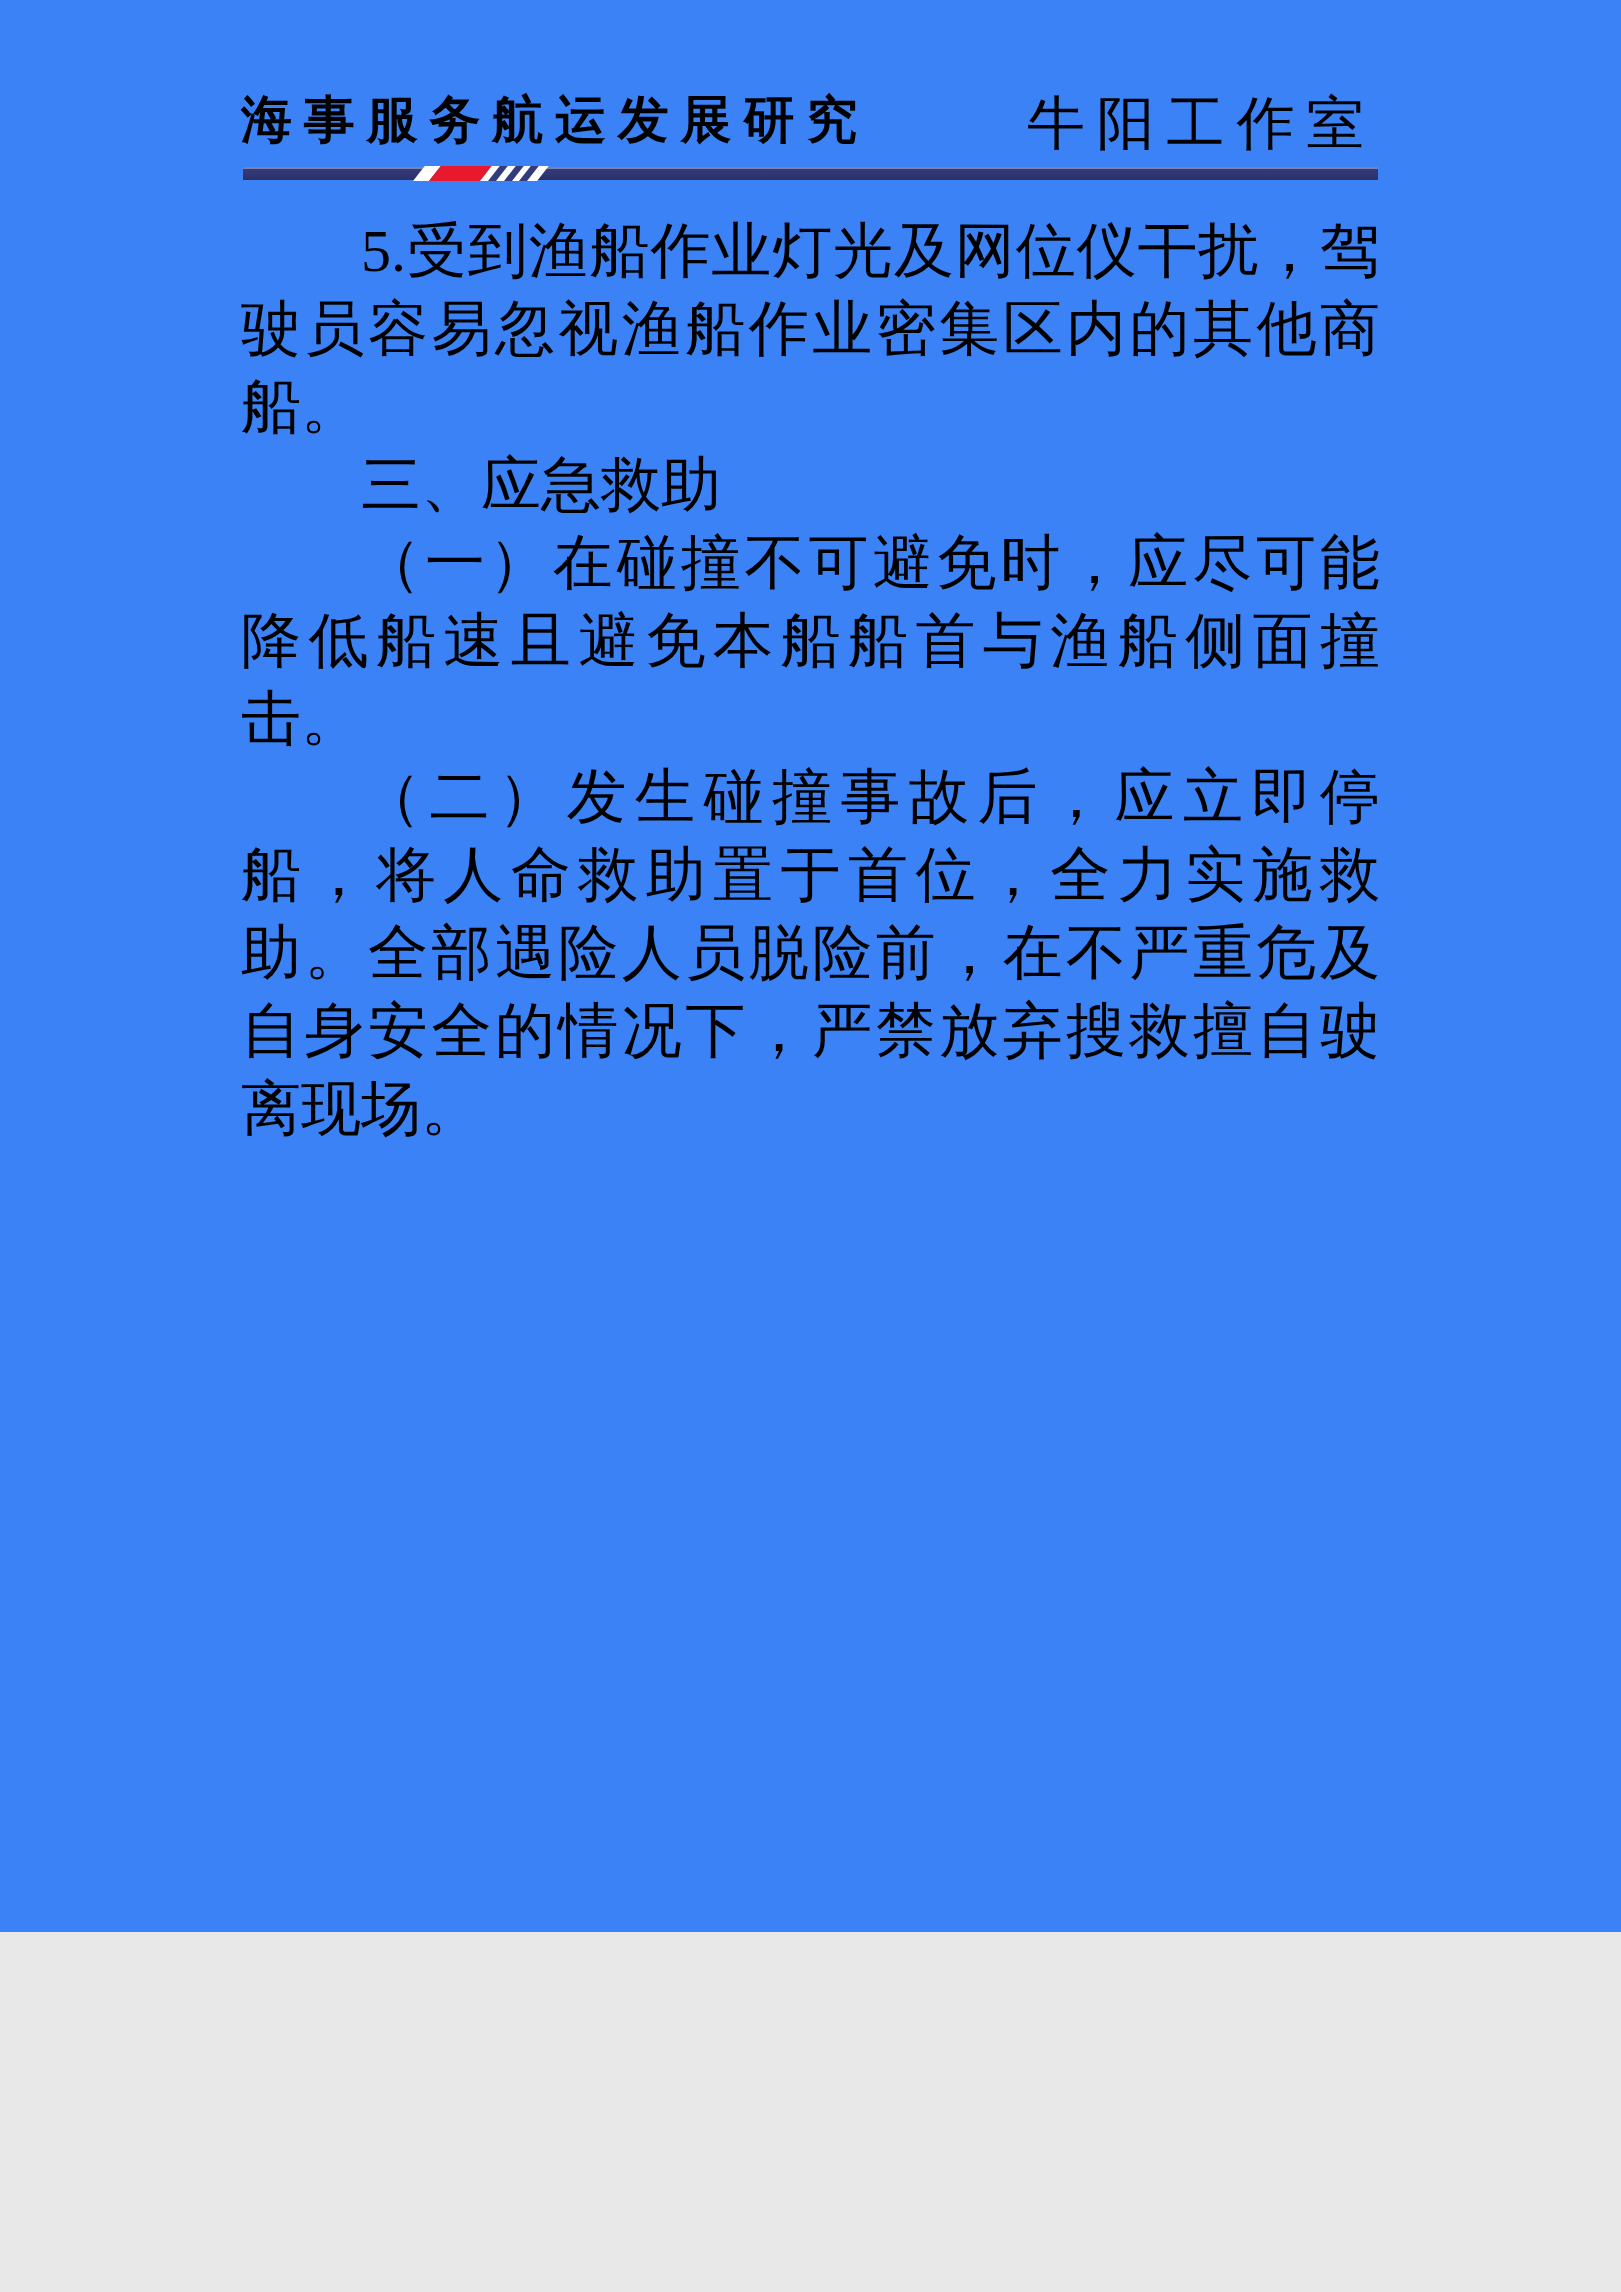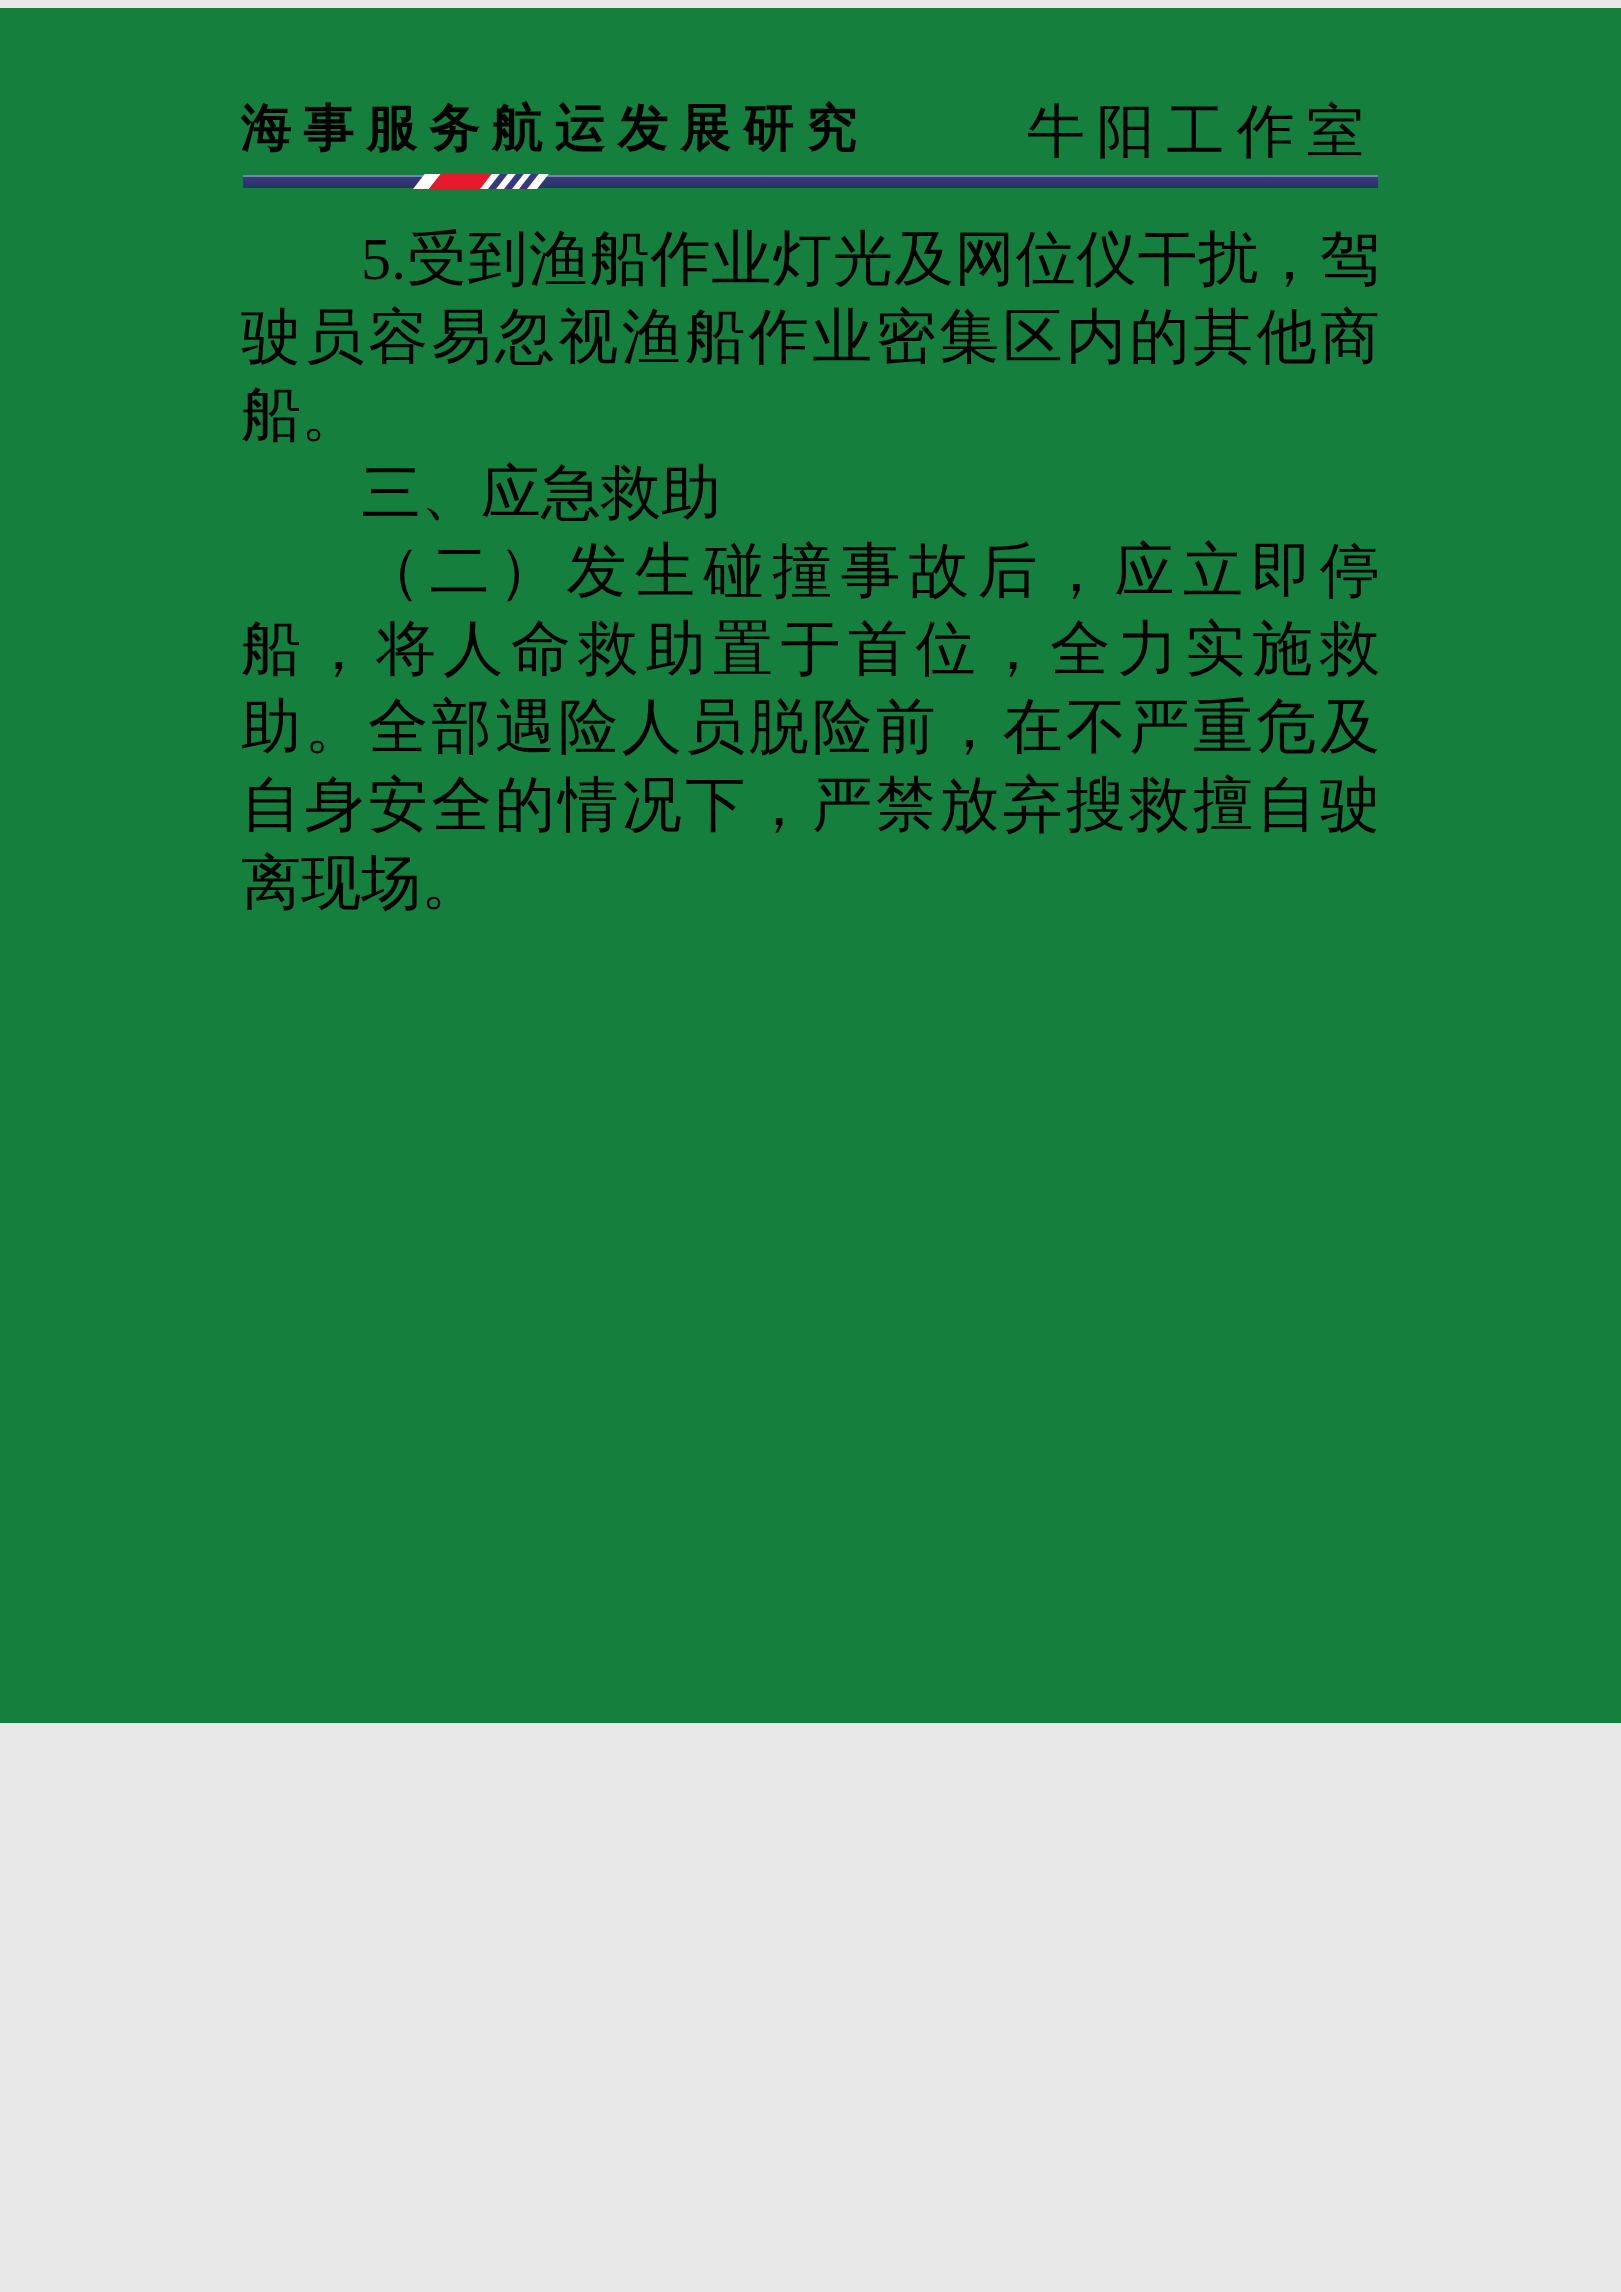--- a/index.html
+++ b/index.html
@@ -1,22 +1,22 @@
 <!DOCTYPE html>
 <html><head>
 <meta charset="utf-8">
 <style>
   * { margin: 0; padding: 0; box-sizing: border-box; }
   html, body { background: #e8e8e8; }
   .page {
     position: relative;
     width: 1621px;
-    height: 1715px;
-    background: #15803d;
-    margin: 8px auto;
+    height: 1932px;
+    background: #3b82f6;
+    margin: 0 auto;
     overflow: hidden;
     font-family: "Liberation Serif", serif;
   }
   
   .header-left {
     position: absolute;
     left: 241px;
     top: 90px;
     font-family: "Liberation Sans", sans-serif;
     font-weight: 700;
@@ -96,17 +96,18 @@
     <div class="deco red-seg" style="background: rgb(232, 25, 44);"></div>
     <div class="deco gap-b"></div>
     <div class="deco stripe s1" style="background: rgb(52, 59, 124);"></div>
     <div class="deco stripe s2" style="background: rgb(52, 59, 124);"></div>
     <div class="deco stripe s3" style="background: rgb(52, 59, 124);"></div>
   </div>
 
   <div class="body-text">
     <p>5.受到渔船作业灯光及网位仪干扰，驾驶员容易忽视渔船作业密集区内的其他商船。</p>
     <p>三、应急救助</p>
+    <p>（一）在碰撞不可避免时，应尽可能降低船速且避免本船船首与渔船侧面撞击。</p>
     <p>（二）发生碰撞事故后，应立即停船，将人命救助置于首位，全力实施救助。全部遇险人员脱险前，在不严重危及自身安全的情况下，严禁放弃搜救擅自驶离现场。</p>
   </div>
 
 </div>
 
 
 </body></html>

